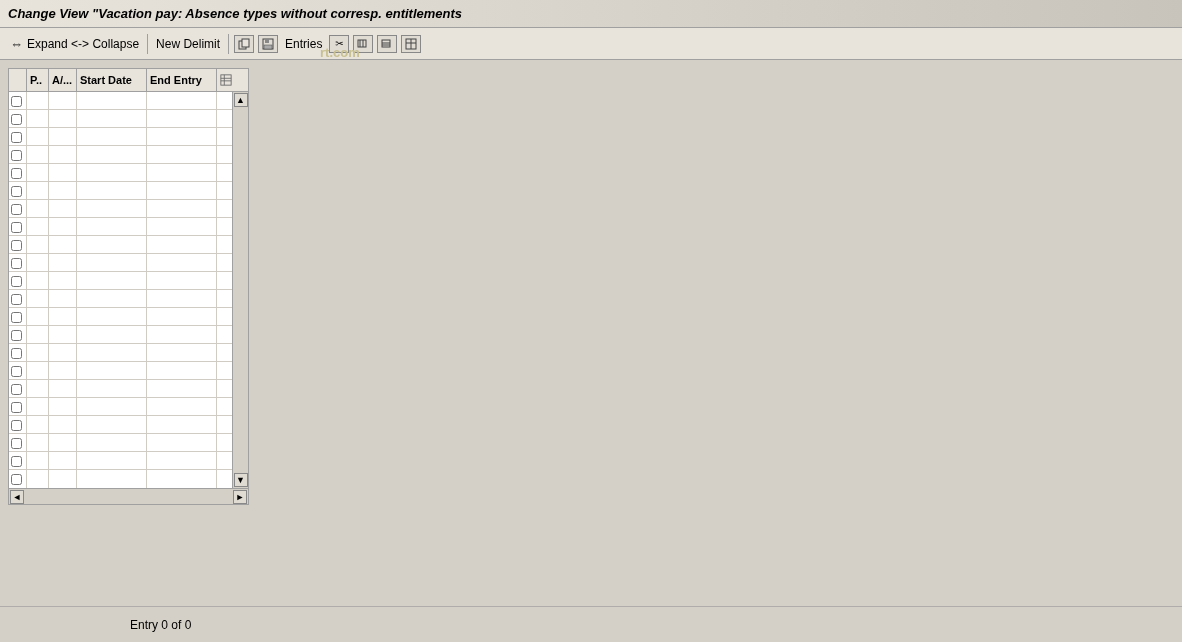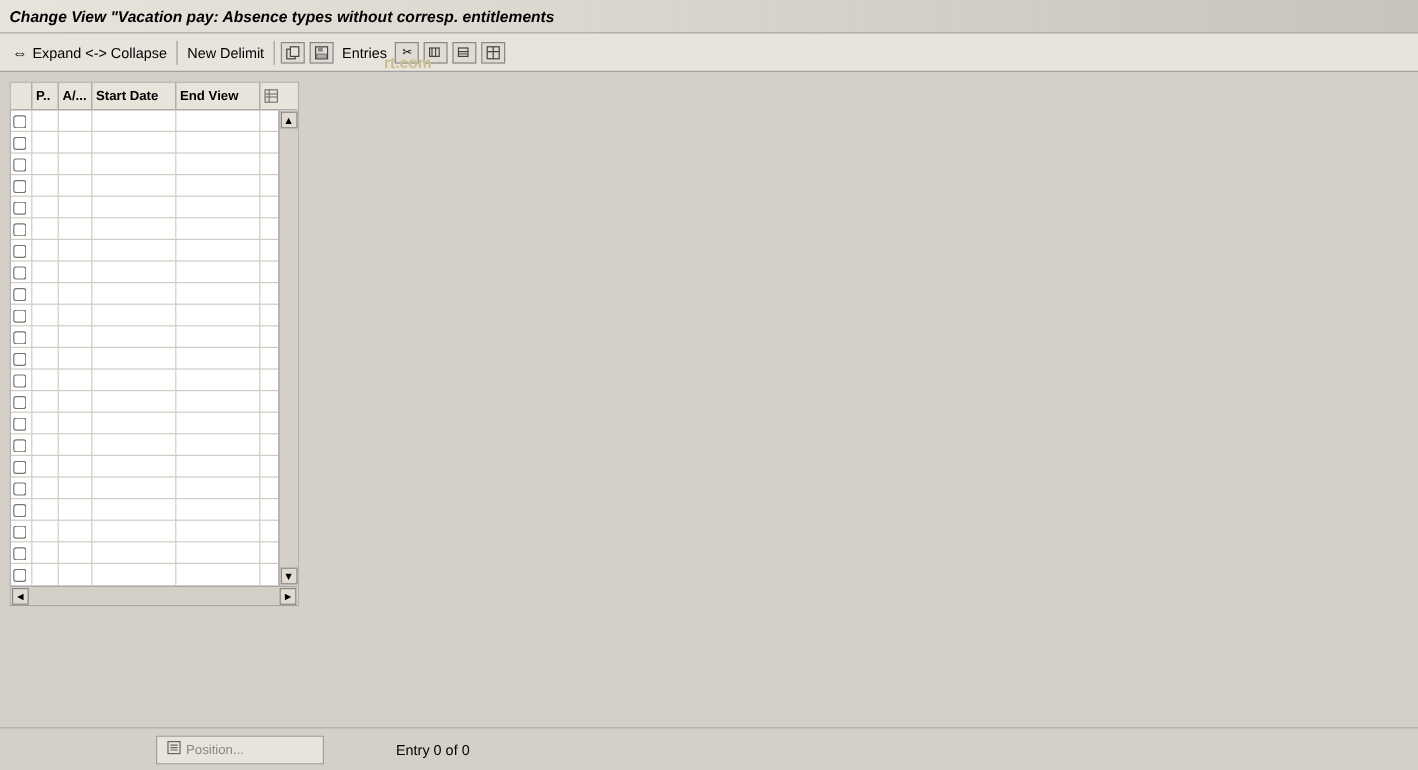--- a/index.html
+++ b/index.html
@@ -232,21 +232,21 @@
         <div class="col-header col-p">
           <span>P..</span>
         </div>
         <div class="col-header col-a">
           <span>A/...</span>
         </div>
         <div class="col-header col-start">
           <span>Start Date</span>
         </div>
         <div class="col-header col-end">
-          <span>End View</span>
+          <span>End Entry</span>
         </div>
         <div class="col-header col-icon">
           <svg width="14" height="14" viewBox="0 0 14 14">
             <rect x="1" y="1" width="12" height="12" fill="none" stroke="#666" stroke-width="1"></rect>
             <line x1="1" y1="5" x2="13" y2="5" stroke="#666" stroke-width="1"></line>
             <line x1="1" y1="8" x2="13" y2="8" stroke="#666" stroke-width="1"></line>
             <line x1="5" y1="1" x2="5" y2="13" stroke="#666" stroke-width="1"></line>
           </svg>
         </div>
       </div>
@@ -518,30 +518,15 @@
       </div>
     </div>
   </div>
 </div>
 
 <div style="
   position:fixed; bottom:0; left:0; right:0;
   height:36px; background:#d4d0c8; border-top:1px solid #b0acac;
   display:flex; align-items:center; padding:0 130px; gap:60px;
 ">
-  <button style="
-    display:flex; align-items:center; gap:4px;
-    background:#e8e4dc; border:1px solid #a0a0a0;
-    padding:3px 8px; cursor:pointer; font-size:11px; width:140px; height:24px;
-  ">
-    <span style="font-size:11px;">
-      <svg width="12" height="12" viewBox="0 0 12 12">
-        <rect x="1" y="1" width="10" height="10" fill="none" stroke="#666" stroke-width="1"></rect>
-        <line x1="3" y1="4" x2="9" y2="4" stroke="#666" stroke-width="1"></line>
-        <line x1="3" y1="6" x2="9" y2="6" stroke="#666" stroke-width="1"></line>
-        <line x1="3" y1="8" x2="9" y2="8" stroke="#666" stroke-width="1"></line>
-      </svg>
-    </span>
-    <span style="color:#888;">Position...</span>
-  </button>
 
   <span style="font-size:12px;text-align:center;">Entry 0 of 0</span>
 </div>
 
 </body></html>

